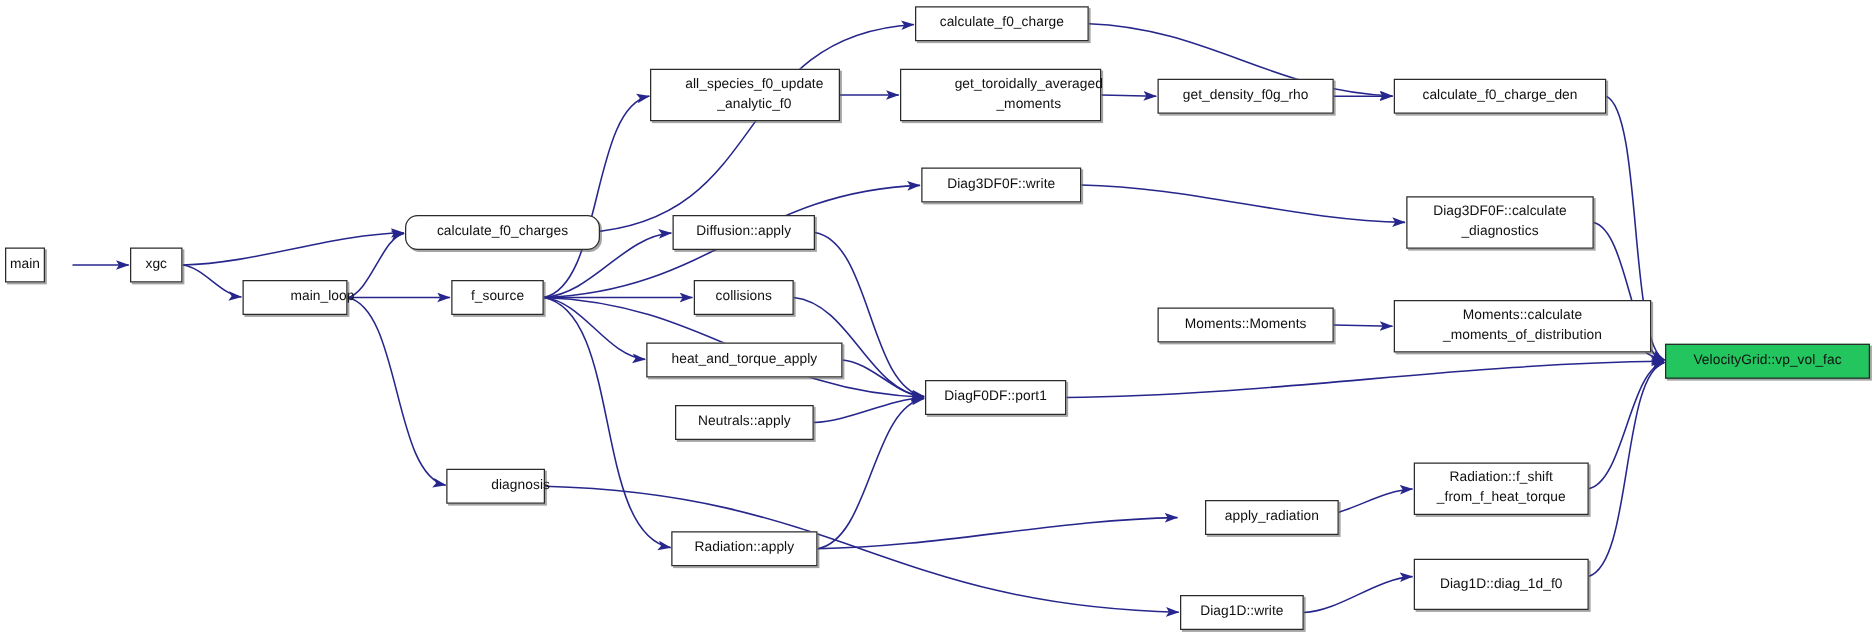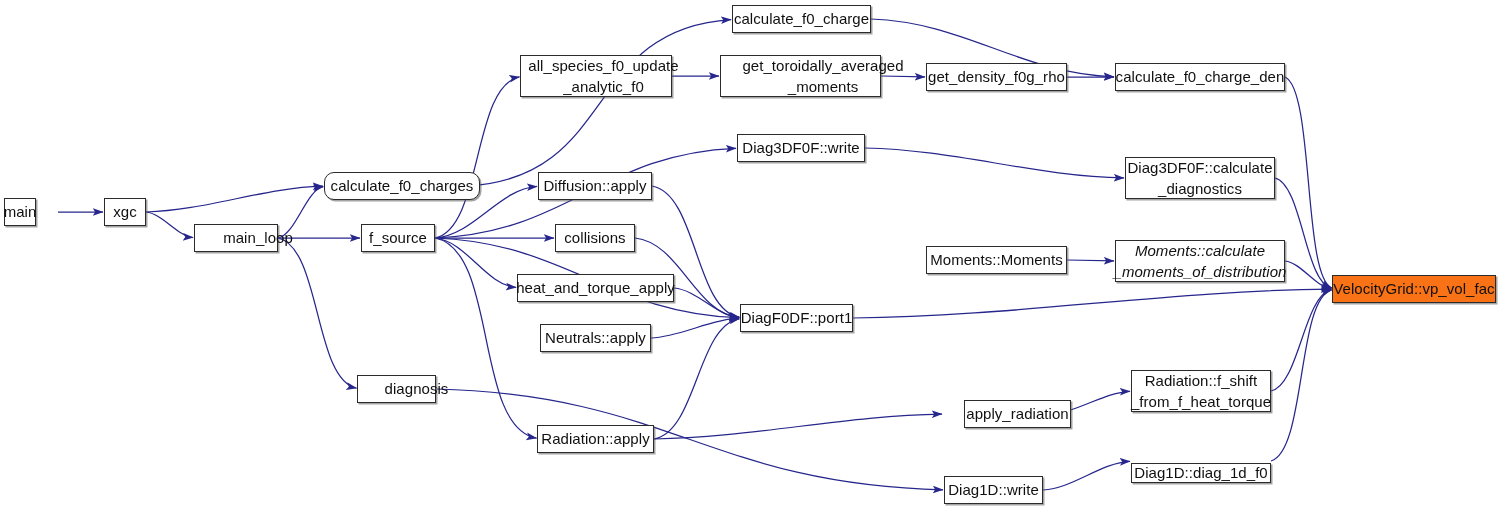--- a/index.html
+++ b/index.html
@@ -16,28 +16,28 @@
   .node{
     position:absolute;
     box-sizing:border-box;
     border:1px solid #2b2b2b;
     background:#ffffff;
     color:#101010;
     display:flex;
     align-items:center;
     justify-content:center;
     text-align:center;
-    font-size:15px;
+    font-size:11px;
     line-height:1.42;
     letter-spacing:0.05px;
     white-space:pre-line;
     box-shadow:1.5px 1.5px 0 0 rgba(90,90,90,0.55);
     z-index:3;
   }
-  .node.highlight{background:#f97316;}
+  .node.highlight{background:#22c55e;}
 </style>
 </head>
 <body>
 
 <div id="canvas">
   <svg id="edges" viewBox="0 0 1501 509" xmlns="http://www.w3.org/2000/svg">
     <defs>
       <marker id="ah" markerWidth="9" markerHeight="9" refX="8.2" refY="3.2" orient="auto" markerUnits="strokeWidth">
         <path d="M0,0.1 L8.6,3.2 L0,6.3 L1.9,3.2 z" fill="#26268c"></path>
       </marker>
@@ -97,22 +97,22 @@
       <div class="node" style="left: 737px; top: 134px; width: 128px; height: 28px;">Diag3DF0F::write</div>
       <div class="node" style="left: 1125px; top: 157px; width: 150px; height: 42px;">Diag3DF0F::calculate
 _diagnostics</div>
       <div class="node" style="left: 538px; top: 172px; width: 114px; height: 28px;">Diffusion::apply</div>
       <div class="node" style="left: 555px; top: 224px; width: 80px; height: 28px;">collisions</div>
       <div class="node" style="left: 517px; top: 274px; width: 157px; height: 28px;">heat_and_torque_apply</div>
       <div class="node" style="left: 540px; top: 324px; width: 111px; height: 28px;">Neutrals::apply</div>
       <div class="node" style="left: 537px; top: 425px; width: 117px; height: 28px;">Radiation::apply</div>
       <div class="node" style="left: 740px; top: 304px; width: 113px; height: 28px;">DiagF0DF::port1</div>
       <div class="node" style="left: 926px; top: 246px; width: 141px; height: 28px;">Moments::Moments</div>
-      <div class="node" style="left: 1115px; top: 240px; width: 170px; height: 42px; font-style: italic;">Moments::calculate
+      <div class="node" style="left: 1115px; top: 240px; width: 206px; height: 42px;">Moments::calculate
 _moments_of_distribution</div>
       <div class="node" style="left: 943px; top: 400px; width: 107px; height: 28px; margin-left: 21px;">apply_radiation</div>
       <div class="node" style="left: 1131px; top: 370px; width: 140px; height: 42px;">Radiation::f_shift
 _from_f_heat_torque</div>
       <div class="node" style="left: 944px; top: 476px; width: 99px; height: 28px;">Diag1D::write</div>
-      <div class="node" style="left: 1131px; top: 447px; width: 140px; height: 20px; margin-top: 16px;">Diag1D::diag_1d_f0</div>
+      <div class="node" style="left: 1131px; top: 447px; width: 140px; height: 41px;">Diag1D::diag_1d_f0</div>
       <div class="node highlight" style="left: 1332px; top: 275px; width: 164px; height: 28px;">VelocityGrid::vp_vol_fac</div>
     </div>
 </div>
 
 </body></html>

